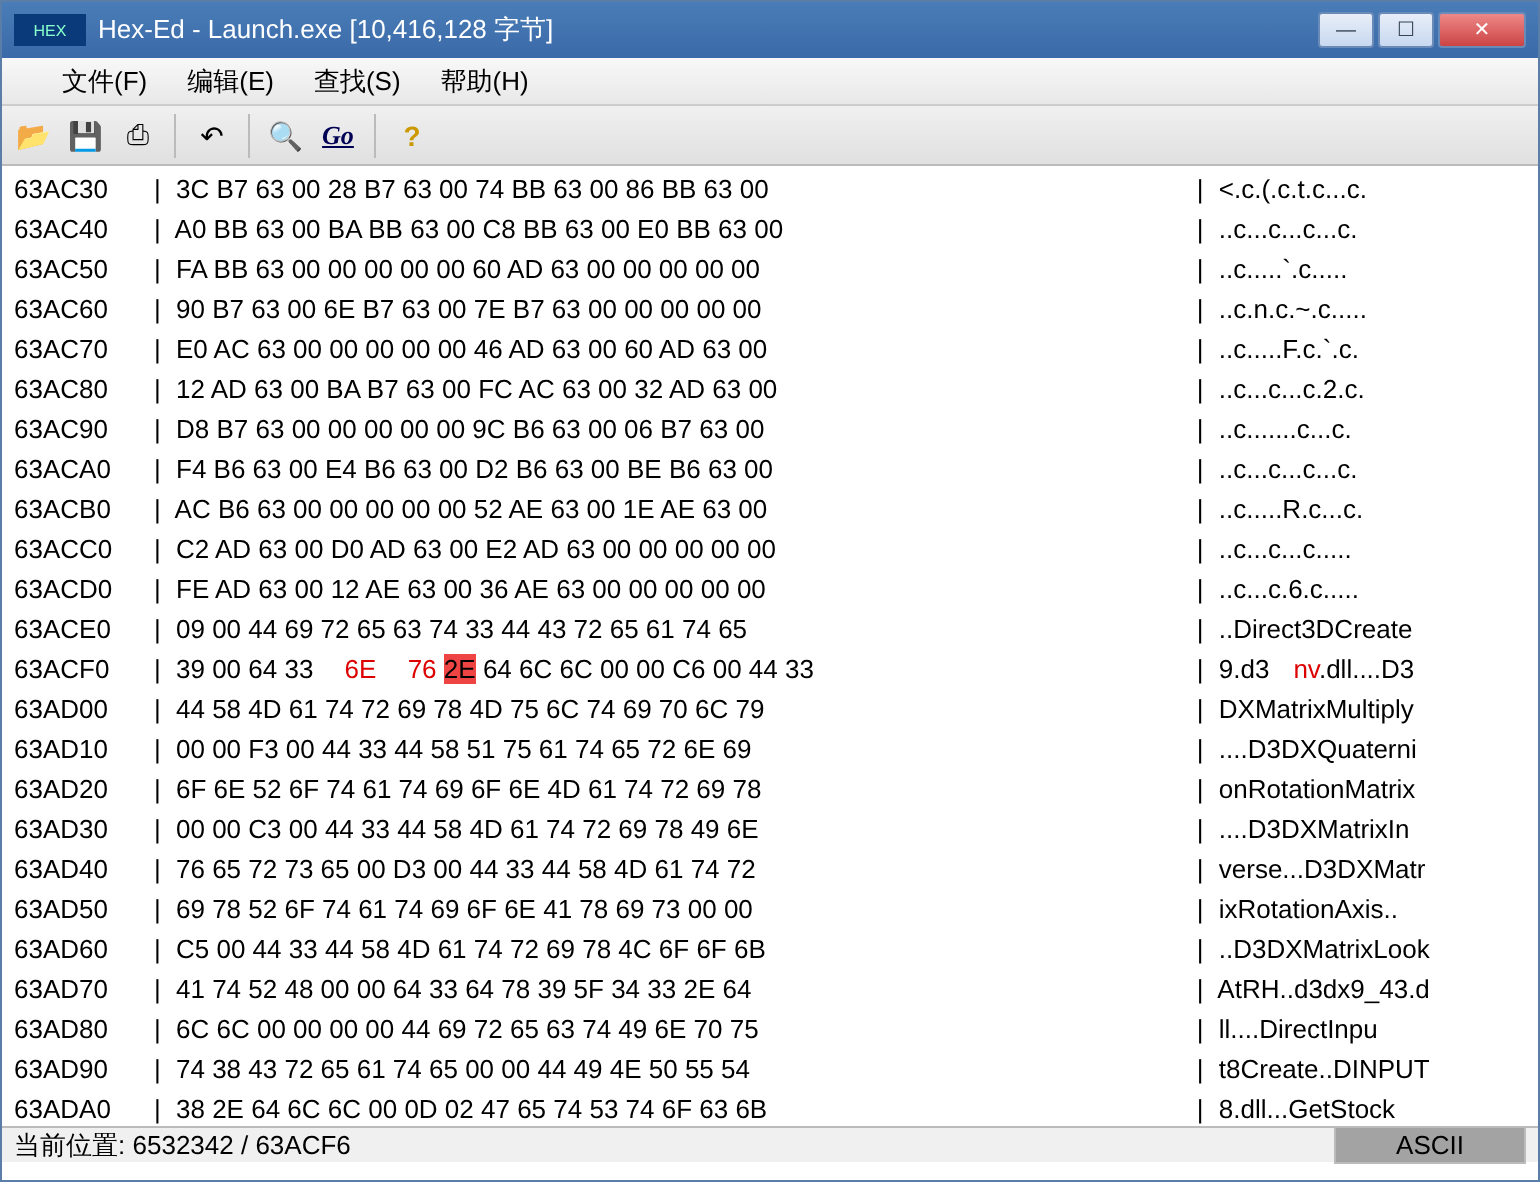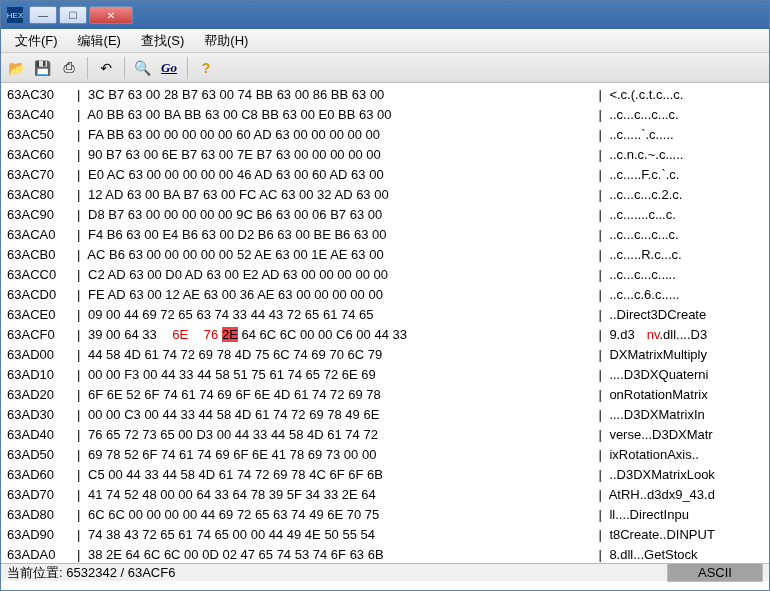--- a/index.html
+++ b/index.html
@@ -15,21 +15,21 @@
   .titlebar {
     height: 28px;
     background: linear-gradient(#4a7db8, #3a6aa8);
     color: #fff;
     display: flex;
     align-items: center;
     padding: 0 6px;
     font-size: 13px;
   }
   .titlebar .app-icon {
-    width: 16px; height: 16px;
+    width: 36px; height: 16px;
     background: #0a3a7a;
     margin-right: 6px;
     font-size: 8px;
     display:flex;align-items:center;justify-content:center;
     color:#8fc;
   }
   .titlebar .title-text { flex: 1; white-space: nowrap; overflow: hidden; text-overflow: ellipsis; }
   .win-btns { display:flex; gap:2px; }
   .win-btn {
     width: 28px; height: 18px;
@@ -39,21 +39,21 @@
     display:flex;align-items:center;justify-content:center;
     font-size:10px;color:#345;
   }
   .win-btn.close { background: linear-gradient(#e88,#c44); color:#fff; width:44px; }
   .menubar {
     height: 24px;
     background: linear-gradient(#f8f8f8,#e8e8e8);
     border-bottom: 1px solid #ccc;
     display:flex;
     align-items:center;
-    padding: 0 4px;
+    padding: 0 20px;
     font-size: 13px;
   }
   .menu-item { padding: 2px 10px; cursor:default; }
   .toolbar {
     height: 30px;
     background: linear-gradient(#f0f0f0,#e0e0e0);
     border-bottom: 1px solid #bbb;
     display:flex;
     align-items:center;
     padding: 0 4px;
@@ -111,20 +111,21 @@
     border:1px solid #bbb;
     padding: 1px 30px;
     background:#a3a3a3;
   }
 </style>
 </head>
 <body>
 
 <div class="titlebar">
   <div class="app-icon">HEX</div>
+  <div class="title-text">Hex-Ed - Launch.exe [10,416,128 字节]</div>
   <div class="win-btns">
     <div class="win-btn">—</div>
     <div class="win-btn">☐</div>
     <div class="win-btn close">✕</div>
   </div>
 </div>
 
 <div class="menubar">
   <div class="menu-item">文件(F)</div>
   <div class="menu-item">编辑(E)</div>

